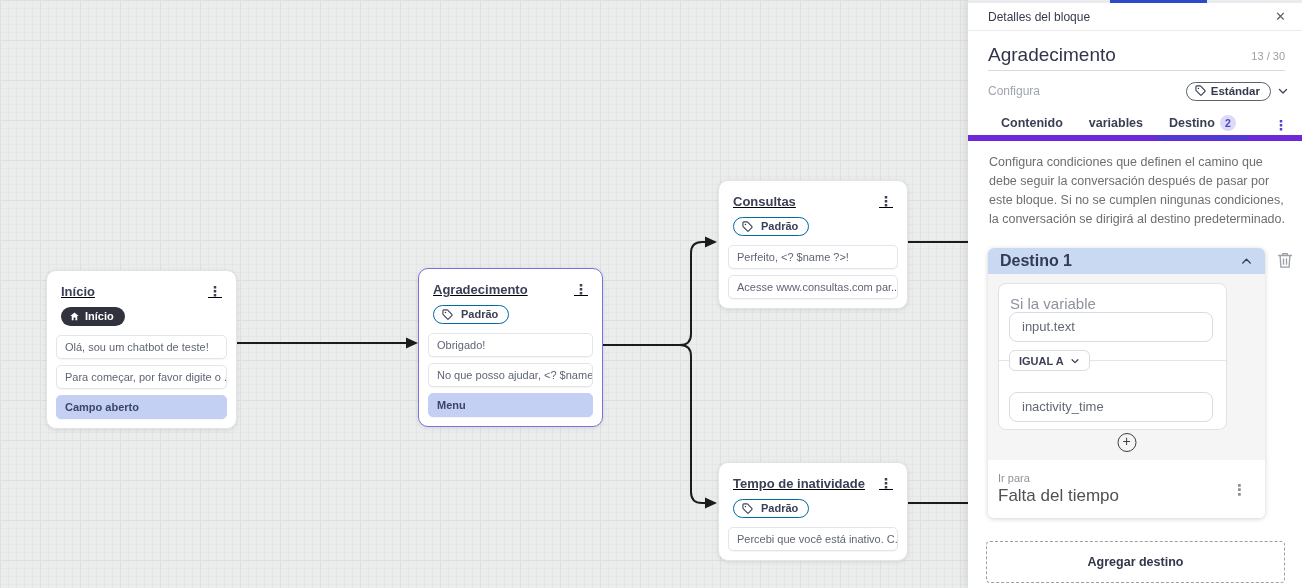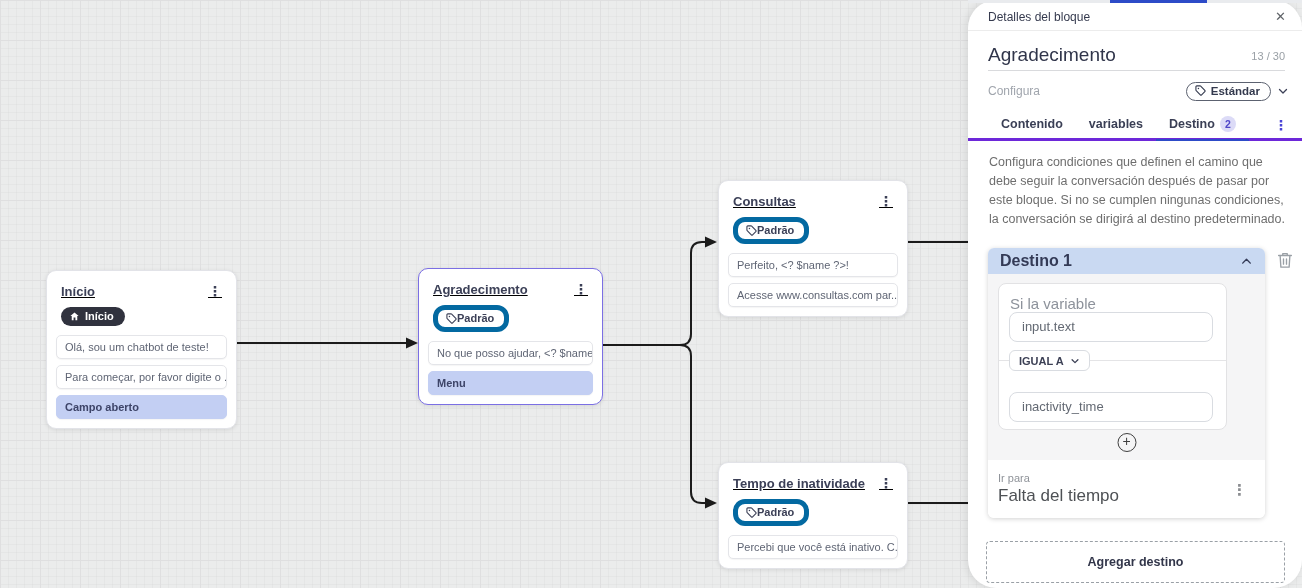--- a/index.html
+++ b/index.html
@@ -30,37 +30,37 @@
   .node.selected { border: 1.5px solid #7b6fe4; }
   .node-head { display: flex; justify-content: space-between; align-items: flex-start; padding: 13px 10px 0 14px; text-decoration: underline; }
   .node-title { font-size: 13px; font-weight: bold; color: #3c4057; }
   .kebab { font-size: 14px; font-weight: bold; color: #3c4057; line-height: 1; cursor: pointer; padding: 0 4px; }
   .badge-dark {
     display: inline-flex; align-items: center; gap: 5px; margin: 8px 0 0 14px;
     background: #30323e; color: #fff; border-radius: 11px; padding: 3px 11px 4px 8px;
     font-size: 11px; font-weight: bold;
   }
   .badge-tag {
-    display: inline-flex; align-items: center; gap: 0; margin: 8px 0 0 14px;
-    background: #fff; color: #3c4057; border: 5px solid #0369a1; border-radius: 12px;
+    display: inline-flex; align-items: center; gap: 8px; margin: 8px 0 0 14px;
+    background: #fff; color: #3c4057; border: 1px solid #0369a1; border-radius: 12px;
     padding: 2px 10px 3px 8px; font-size: 11px; font-weight: bold;
   }
   .rows { margin-top: 9px; padding: 0 9px 9px 9px; }
   .row {
     height: 24px; line-height: 22px; margin-bottom: 6px; border-radius: 5px;
     background: #fff; border: 1px solid #e4e5e9; box-shadow: 0 1px 1px rgba(0,0,0,0.04);
     font-size: 11px; color: #5f6574; padding: 0 8px; white-space: nowrap; overflow: hidden;
   }
   .row.hl { background: #c3cff3; border-color: #c3cff3; color: #3d4468; font-weight: bold; }
   .rows .row:last-child { margin-bottom: 0; }
 
   
   .panel {
     position: absolute; top: 0; right: 0; width: 334px; height: 588px; z-index: 5;
-    background: #fff; box-shadow: -2px 0 8px rgba(0,0,0,0.10); border-radius: 28px;
+    background: #fff; box-shadow: -2px 0 8px rgba(0,0,0,0.10);
   }
   .top-strip { position: absolute; top: 0; left: 0; right: 0; height: 3px; background: #e9ebee; }
   .top-strip .blue-seg { position: absolute; left: 142px; width: 97px; height: 3px; background: #2d4bc8; }
   .p-head {
     position: absolute; top: 3px; left: 0; right: 0; height: 28px;
     display: flex; align-items: center; justify-content: space-between;
     padding: 0 16px 0 20px; border-bottom: 1px solid #ececec;
     font-size: 12px; color: #353a4e;
   }
   .x-btn { font-size: 13px; color: #5f6368; cursor: pointer; }
@@ -77,21 +77,21 @@
   }
   .marc-label { font-size: 12px; color: #a0a5ad; }
   .marc-right { display: flex; align-items: center; gap: 6px; }
   .pill-tag {
     display: inline-flex; align-items: center; gap: 5px;
     border: 1.3px solid #5c6270; border-radius: 12px; padding: 2px 10px 3px 8px;
     font-size: 11.5px; font-weight: bold; color: #343a4e; cursor: pointer;
   }
   .p-tabs {
     position: absolute; top: 110px; left: 0; right: 0; height: 31px;
-    display: flex; align-items: center; padding-left: 20px; border-bottom: 3px solid #6d28d9;
+    display: flex; align-items: center; padding-left: 20px; border-bottom: 6px solid #6d28d9;
   }
   .tab { position: relative; height: 31px; display: flex; align-items: center; gap: 5px;
     padding: 0 13px; font-size: 12.5px; font-weight: bold; color: #3a3f55; cursor: pointer; }
   .tab.active::after { content: ""; position: absolute; left: 0; right: 0; bottom: -1px; height: 2px; background: #2d4bc8; }
   .tab-badge {
     width: 16px; height: 16px; border-radius: 50%; background: #dcdbf7; color: #4f46c8;
     font-size: 10.5px; font-weight: bold; display: flex; align-items: center; justify-content: center;
   }
   .tabs-kebab { position: absolute; right: 14px; top: 7px; color: #4a44d6; font-size: 14px; font-weight: bold; cursor: pointer; }
   .p-desc { position: absolute; top: 153px; left: 21px; width: 298px; font-size: 12.5px; line-height: 19px; color: #6e6e6e; }
@@ -183,20 +183,21 @@
       <span class="kebab">⋮</span>
     </div>
     <span class="badge-tag">
       <svg width="11" height="11" viewBox="0 0 24 24">
           <path d="M21.4 11.6l-9-9A2 2 0 0 0 11 2H4a2 2 0 0 0-2 2v7c0 .5.2 1 .6 1.4l9 9a2 2 0 0 0 2.8 0l7-7a2 2 0 0 0 0-2.8z" fill="none" stroke="#3c4057" stroke-width="2.4"></path>
           <circle cx="7.5" cy="7.5" r="1.6" fill="#3c4057"></circle>
         </svg>
       <span>Padrão</span>
     </span>
     <div class="rows">
+      <div class="row">Obrigado!</div>
       <div class="row">No que posso ajudar, &lt;? $name ...</div>
       <div class="row hl">Menu</div>
     </div>
   </div>
 
   <div class="node" style="left:718px; top:180px; width:190px;">
     <div class="node-head">
       <span class="node-title">Consultas</span>
       <span class="kebab">⋮</span>
     </div>

